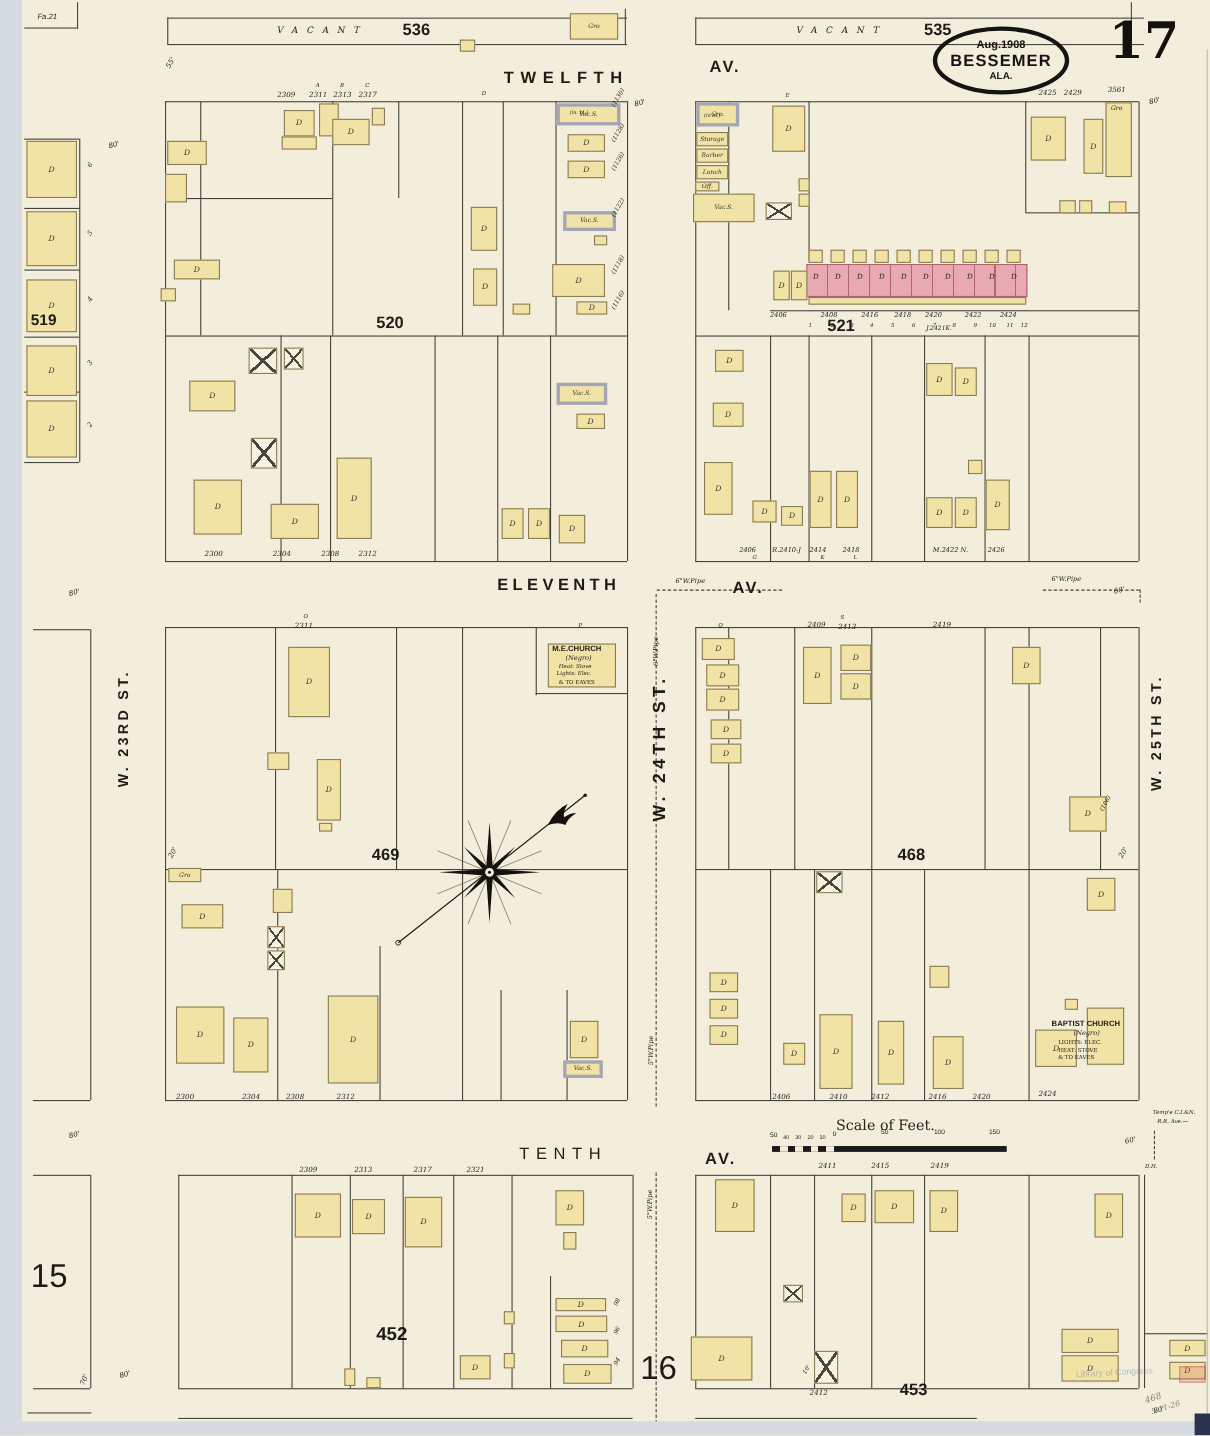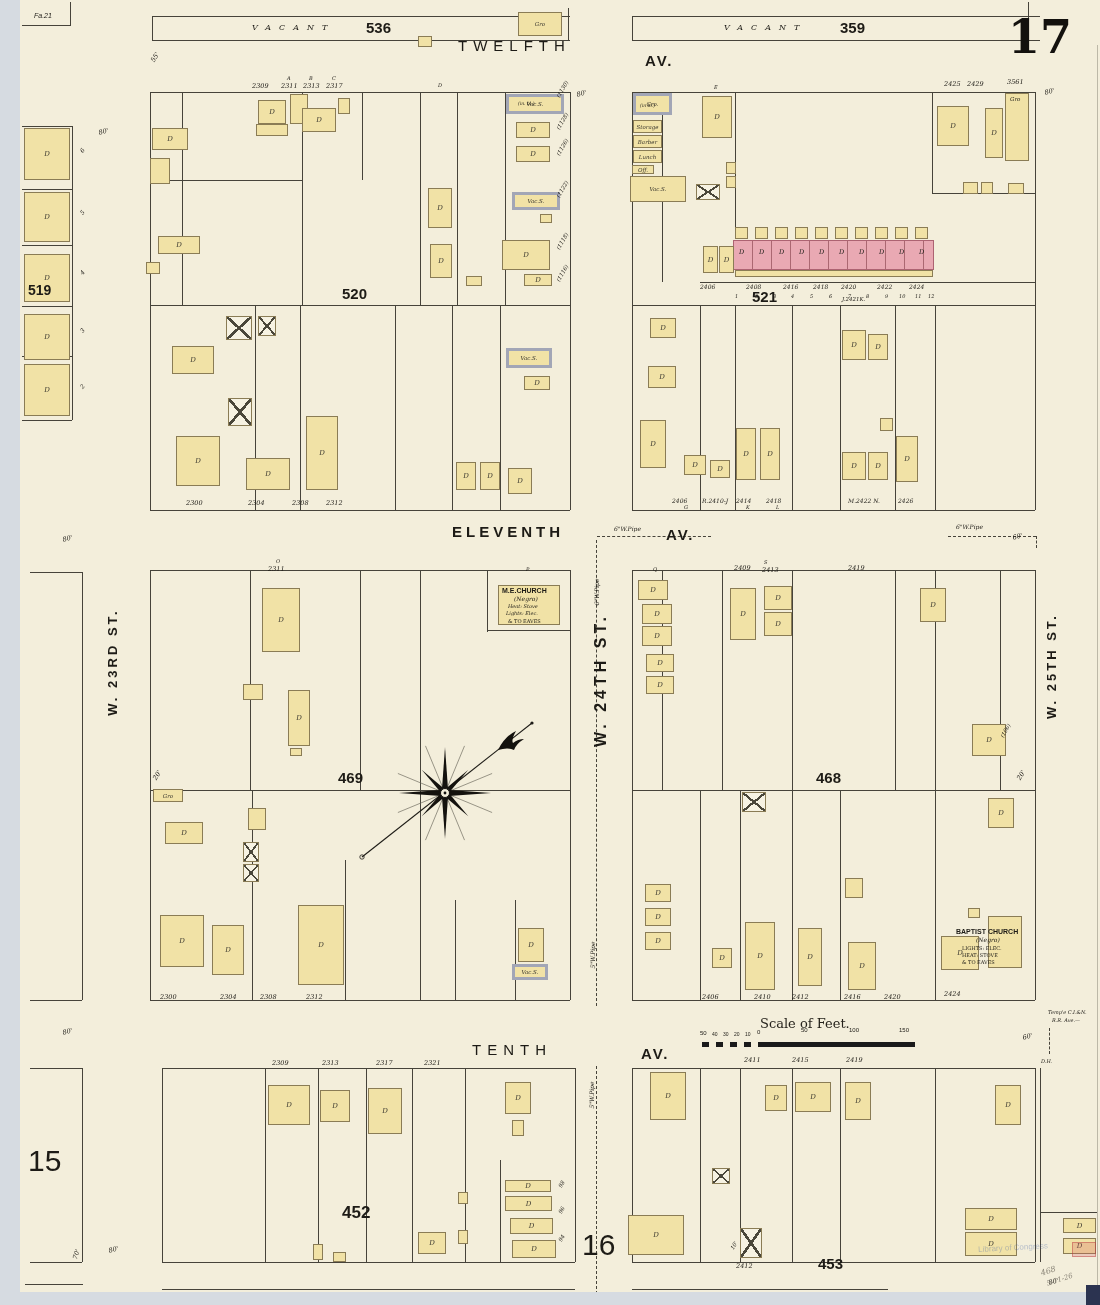--- a/index.html
+++ b/index.html
@@ -41,20 +41,25 @@
 </head>
 <body>
 
 <div id="sheet">
 
   <div class="edge" style="left:0;top:0;width:20px;height:1305px;"></div>
   <div class="edge" style="left:0;top:1292px;width:1100px;height:13px;"></div>
 
   <div id="sheetno">17</div>
 
+  <div id="oval">
+    <span class="d">Aug.1908</span>
+    <span class="c">BESSEMER</span>
+    <span class="s">ALA.</span>
+  </div>
 
   <svg style="position:absolute;left:352px;top:710px;z-index:2" width="190" height="155" viewBox="0 0 190 155">
     <line x1="10" y1="147" x2="180" y2="13" stroke="#1d1b16" stroke-width="1.1"></line>
     <circle cx="10" cy="147" r="2.2" fill="none" stroke="#1d1b16" stroke-width="0.8"></circle>
     <circle cx="180" cy="13" r="1.6" fill="#1d1b16"></circle>
     <path d="M146,40 q7,-14 18,-19 q-5,9 -3,12 q5,-4 11,-4 q-8,5 -10,11 q-6,-3 -16,0 z" fill="#14120e"></path>
     <g stroke="#6b675c" stroke-width="0.6">
       <line x1="93" y1="83" x2="93" y2="32" transform="rotate(22.5 93 83)"></line>
       <line x1="93" y1="83" x2="93" y2="32" transform="rotate(67.5 93 83)"></line>
       <line x1="93" y1="83" x2="93" y2="32" transform="rotate(112.5 93 83)"></line>
@@ -536,31 +541,31 @@
     </div>
     <div class="bld" style="left: 965px; top: 1232px; width: 52px; height: 24px;">
       <span class="bl">D</span>
     </div>
     <div class="bld" style="left: 1063px; top: 1218px; width: 33px; height: 15px;">
       <span class="bl">D</span>
     </div>
     <div class="bld" style="left: 1063px; top: 1238px; width: 33px; height: 16px;">
       <span class="bl">D</span>
     </div>
-    <div class="txt" style="left: 458px; top: 38px; font-size: 15px; font-weight: normal; letter-spacing: 6px;">TWELFTH</div>
+    <div class="txt" style="left: 458px; top: 63px; font-size: 15px; font-weight: bold; letter-spacing: 6px;">TWELFTH</div>
     <div class="txt" style="left: 645px; top: 53px; font-size: 15px; font-weight: bold; letter-spacing: 2px;">AV.</div>
     <div class="txt" style="left: 452px; top: 524px; font-size: 15px; font-weight: bold; letter-spacing: 4px;">ELEVENTH</div>
     <div class="txt" style="left: 666px; top: 527px; font-size: 15px; font-weight: bold; letter-spacing: 2px;">AV.</div>
     <div class="txt" style="left: 472px; top: 1042px; font-size: 15px; font-weight: normal; letter-spacing: 6px;">TENTH</div>
     <div class="txt" style="left: 641px; top: 1046px; font-size: 15px; font-weight: bold; letter-spacing: 2px;">AV.</div>
     <div class="txt" style="left: 112px; top: 662px; font-size: 13px; font-weight: bold; letter-spacing: 3px; transform: translate(-50%, -50%) rotate(-90deg);">W. 23RD ST.</div>
     <div class="txt" style="left: 601px; top: 680px; font-size: 16px; font-weight: bold; letter-spacing: 4px; transform: translate(-50%, -50%) rotate(-90deg);">W. 24TH ST.</div>
     <div class="txt" style="left: 1051px; top: 666px; font-size: 13px; font-weight: bold; letter-spacing: 3px; transform: translate(-50%, -50%) rotate(-90deg);">W. 25TH ST.</div>
     <div class="txt" style="left: 366px; top: 20px; font-size: 15px; font-weight: bold;">536</div>
-    <div class="txt" style="left: 840px; top: 20px; font-size: 15px; font-weight: bold;">359</div>
+    <div class="txt" style="left: 840px; top: 20px; font-size: 15px; font-weight: bold;">535</div>
     <div class="txt" style="left: 342px; top: 286px; font-size: 15px; font-weight: bold;">520</div>
     <div class="txt" style="left: 752px; top: 289px; font-size: 15px; font-weight: bold;">521</div>
     <div class="txt" style="left: 28px; top: 283px; font-size: 14px; font-weight: bold;">519</div>
     <div class="txt" style="left: 338px; top: 770px; font-size: 15px; font-weight: bold;">469</div>
     <div class="txt" style="left: 816px; top: 770px; font-size: 15px; font-weight: bold;">468</div>
     <div class="txt" style="left: 342px; top: 1204px; font-size: 17px; font-weight: bold;">452</div>
     <div class="txt" style="left: 818px; top: 1256px; font-size: 15px; font-weight: bold;">453</div>
     <div class="txt" style="left: 28px; top: 1146px; font-size: 30px;">15</div>
     <div class="txt" style="left: 582px; top: 1230px; font-size: 30px;">16</div>
     <div class="txt" style="left: 34px; top: 12px; font-size: 7px; font-style: italic;">Fa.21</div>

